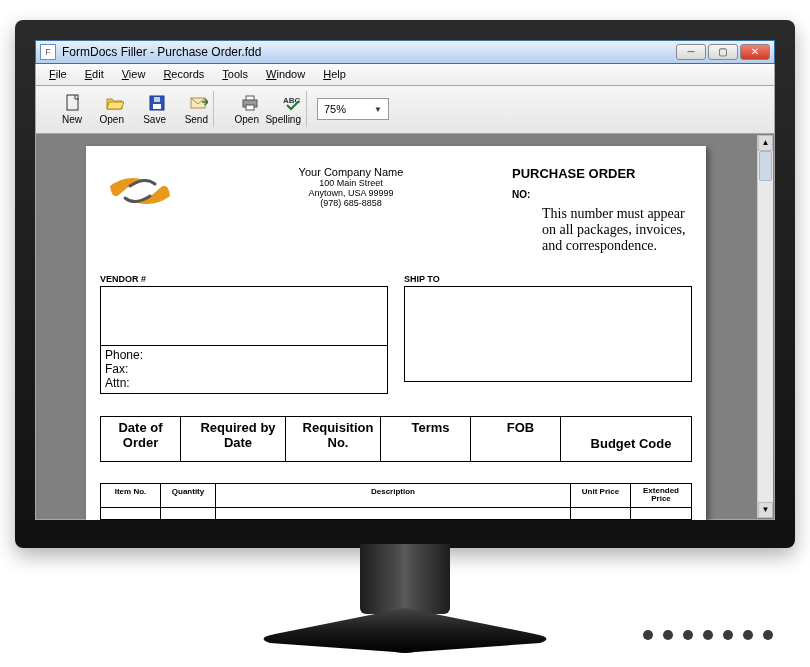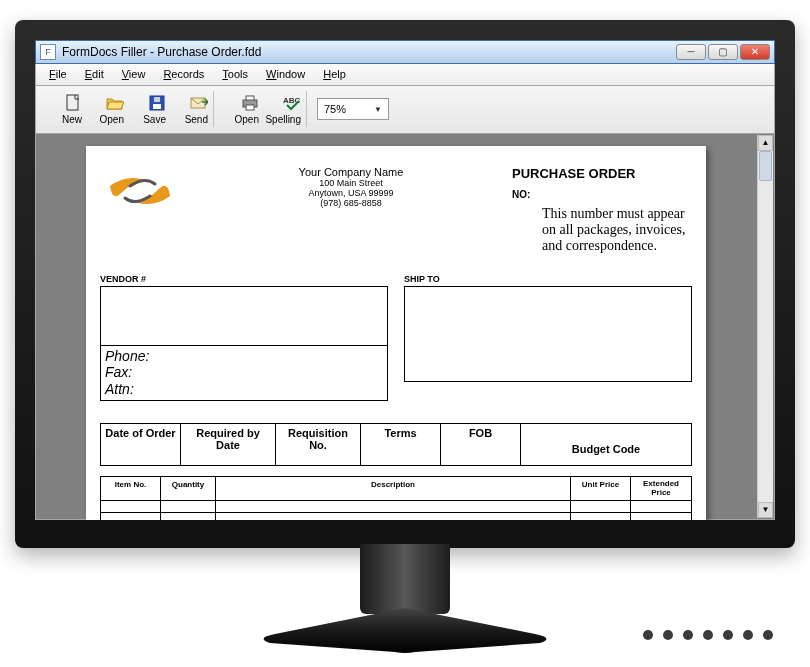--- a/index.html
+++ b/index.html
@@ -145,28 +145,28 @@
   .comp { text-align:center; flex:1; }
   .comp .cn { font-weight:normal; font-size:11px;}
   .po { width:180px;}
   .po .pot { font-weight:bold; font-size:13px;}
   .po .non { font-weight:bold; font-size:10px; margin-top:8px;}
   .po .note { font-size:14px; margin-top:6px; margin-left:30px;font-family:Liberation Serif, serif;}
   .boxes { display:flex; gap:16px; margin-top:20px;}
   .vbox { flex:1;}
   .lbl { font-weight:bold; font-size:9px; margin-bottom:2px;}
   .rect { border:1.5px solid #000; height:60px;}
-  .phf { border:1.5px solid #000; border-top:none; font-size:14px; padding:2px 4px; line-height:1.2;font-style:italic;}
+  .phf { border:1.5px solid #000; border-top:none; font-size:12px; padding:2px 4px; line-height:1.2;}
   .tblhdr {
-    margin-top:22px; border:1.5px solid #000; display:flex; text-align:center; font-weight:bold; font-size:11px;
+    margin-top:22px; border:1.5px solid #000; display:flex; text-align:center; font-weight:bold; font-size:13px;gap:10px;
   }
   .tblhdr > div { padding:3px 2px 10px; border-right:1.5px solid #000;}
   .tblhdr > div:last-child { border-right:none;margin-top:16px;}
   .itemshdr {
-    margin-top:10px; border:1.5px solid #000; display:flex; text-align:center; font-weight:bold; font-size:8px;
+    margin-top:21px; border:1.5px solid #000; display:flex; text-align:center; font-weight:bold; font-size:8px;
   }
   .itemshdr > div { padding:3px 2px; border-right:1.5px solid #000;}
   .itemshdr > div:last-child { border-right:none;}
   .itemsrow { border:1.5px solid #000; border-top:none; display:flex; height:12px;}
   .itemsrow > div { border-right:1.5px solid #000;}
   .itemsrow > div:last-child { border-right:none;}
 </style>
 </head>
 <body>
 

